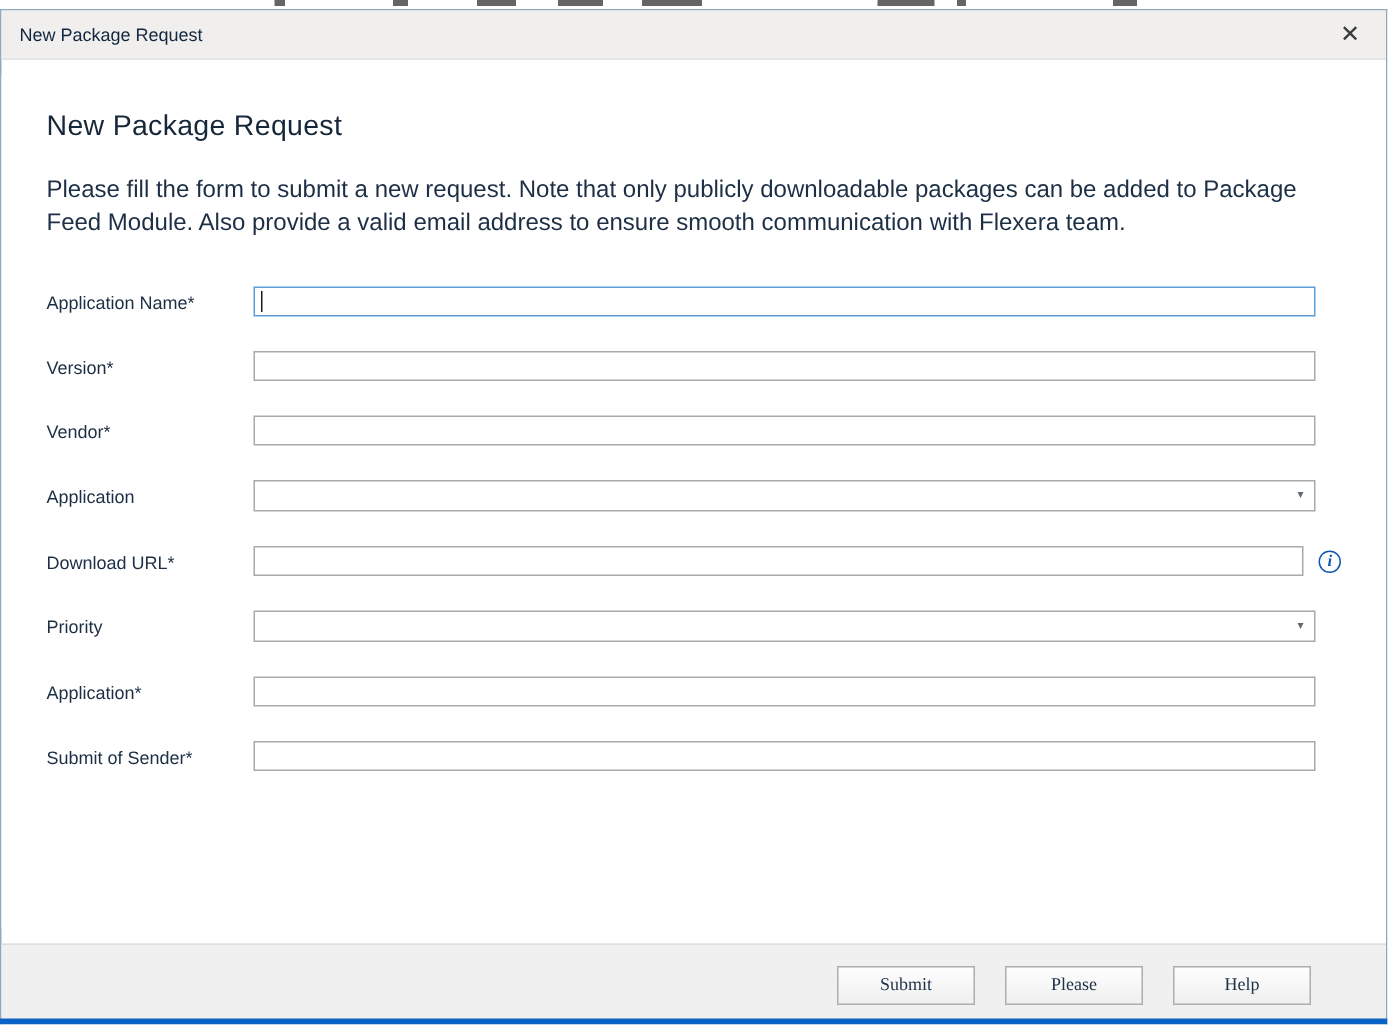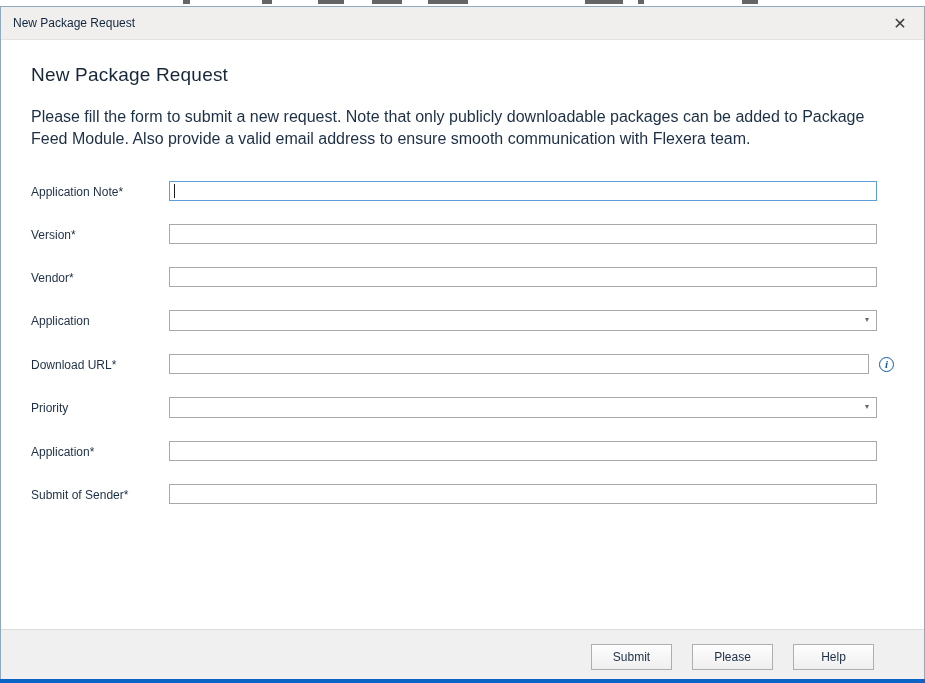--- a/index.html
+++ b/index.html
@@ -10,21 +10,21 @@
 
   
   .top-sliver { position:absolute; top:0; left:0; width:925px; height:6px; background:#ffffff; }
   .top-sliver i { position:absolute; top:0; height:4px; background:#4a4a4a; opacity:.85; }
   .d1{left:183px;width:7px;} .d2{left:262px;width:10px;} .d3{left:318px;width:26px;}
   .d4{left:372px;width:30px;} .d5{left:428px;width:40px;} .d6{left:585px;width:38px;}
   .d7{left:638px;width:6px;} .d8{left:742px;width:16px;}
 
   .dialog { position:absolute; top:6px; left:0; width:925px; height:677px;
             border:1px solid #8fa9bf; border-bottom:none;
-            display:flex; flex-direction:column; background:#ffffff; }
+            display:flex; flex-direction:column; background:#ffffff;gap:10px; }
 
   .titlebar { flex:0 0 33px; background:#f0efee; display:flex; align-items:center;
               padding:0 12px; border-bottom:1px solid #e2e2e2; }
   .titlebar .t { font-size:12px; color:#12263e; }
   .close-btn { margin-left:auto; width:24px; height:24px; display:flex; align-items:center;
                justify-content:center; font-size:16px; color:#3c3c3c; cursor:pointer; }
 
   .content { flex:1 1 auto; background:#ffffff; padding:24px 30px 0 30px; overflow:hidden; }
 
   h1 { font-size:19px; font-weight:400; color:#17273a; margin-bottom:20px; letter-spacing:.2px; }
@@ -50,22 +50,22 @@
 
   .info-badge { margin-left:10px; margin-top:2px; width:15px; height:15px; border-radius:50%;
                 border:1px solid #1257ae; color:#1257ae; background:#fff;
                 display:inline-flex; align-items:center; justify-content:center;
                 font-family:"Liberation Serif", serif; font-style:italic; font-weight:bold;
                 font-size:11px; line-height:1; cursor:pointer; flex:0 0 15px; }
 
   .footer { flex:0 0 54px; background:#f0f0f0; border-top:1px solid #dddddd;
             display:flex; align-items:center; justify-content:flex-end;
             gap:20px; padding-right:50px; }
-  .btn { width:81px; height:26px; background:linear-gradient(#fefefe,#efefef);
-         border:1px solid #aeaeae; font-family:Liberation Sans, sans-serif; font-size:12px; color:#1d2f45;
+  .btn { width:92px; height:26px; background:linear-gradient(#fefefe,#efefef);
+         border:1px solid #aeaeae; font-family:Liberation Serif, serif; font-size:12px; color:#1d2f45;
          cursor:pointer; }
 
   .bottom-strip { position:absolute; left:0; bottom:0; width:925px; height:4px; background:#0b63c5; }
 </style>
 </head>
 <body>
 
 <div class="screen">
 
   <div class="top-sliver">
@@ -87,21 +87,21 @@
         <span>✕</span>
       </span>
     </div>
 
     <div class="content">
 
       <h1>New Package Request</h1>
       <p class="desc">Please fill the form to submit a new request. Note that only publicly downloadable packages can be added to Package Feed Module. Also provide a valid email address to ensure smooth communication with Flexera team.</p>
 
       <div class="row">
-        <span class="lbl">Application Note*</span>
+        <span class="lbl">Application Name*</span>
         <span class="field">
           <input class="txt focused" type="text" value="" style="">
           <span class="caret"></span>
         </span>
       </div>
 
       <div class="row">
         <span class="lbl">Version*</span>
         <input class="txt" type="text" value="" style="">
       </div>

